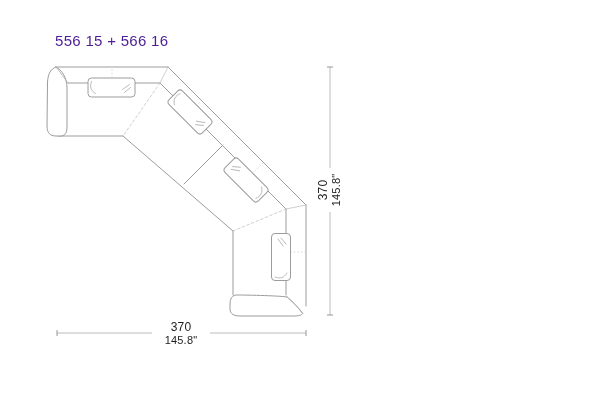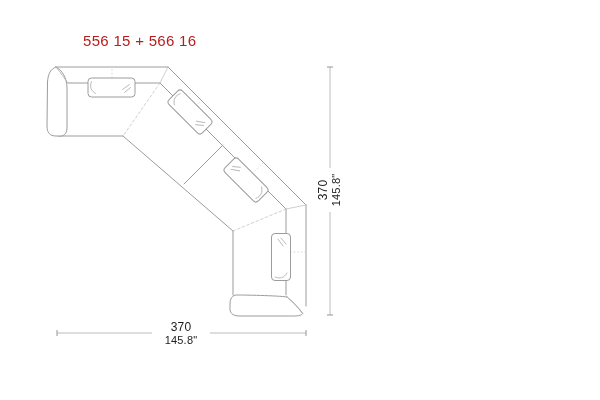--- a/index.html
+++ b/index.html
@@ -9,23 +9,22 @@
     background:#ffffff;
     overflow:hidden;
     font-family:"Liberation Sans", sans-serif;
   }
   .title{
     position:absolute;
     left:55px;top:32px;
     font-size:15px;
     font-weight:500;
     letter-spacing:.3px;
-    color:#b91c1c;
+    color:#4c1d95;
     white-space:nowrap;
-    margin-left:28px;
   }
   svg.plan{position:absolute;left:0;top:0;}
   .dim-text{
     font-family:"Liberation Sans", sans-serif;
     font-size:12px;
     fill:#1d1d1d;
     letter-spacing:.2px;
   }
   .dim-text.in{font-size:11px;}
 </style>

